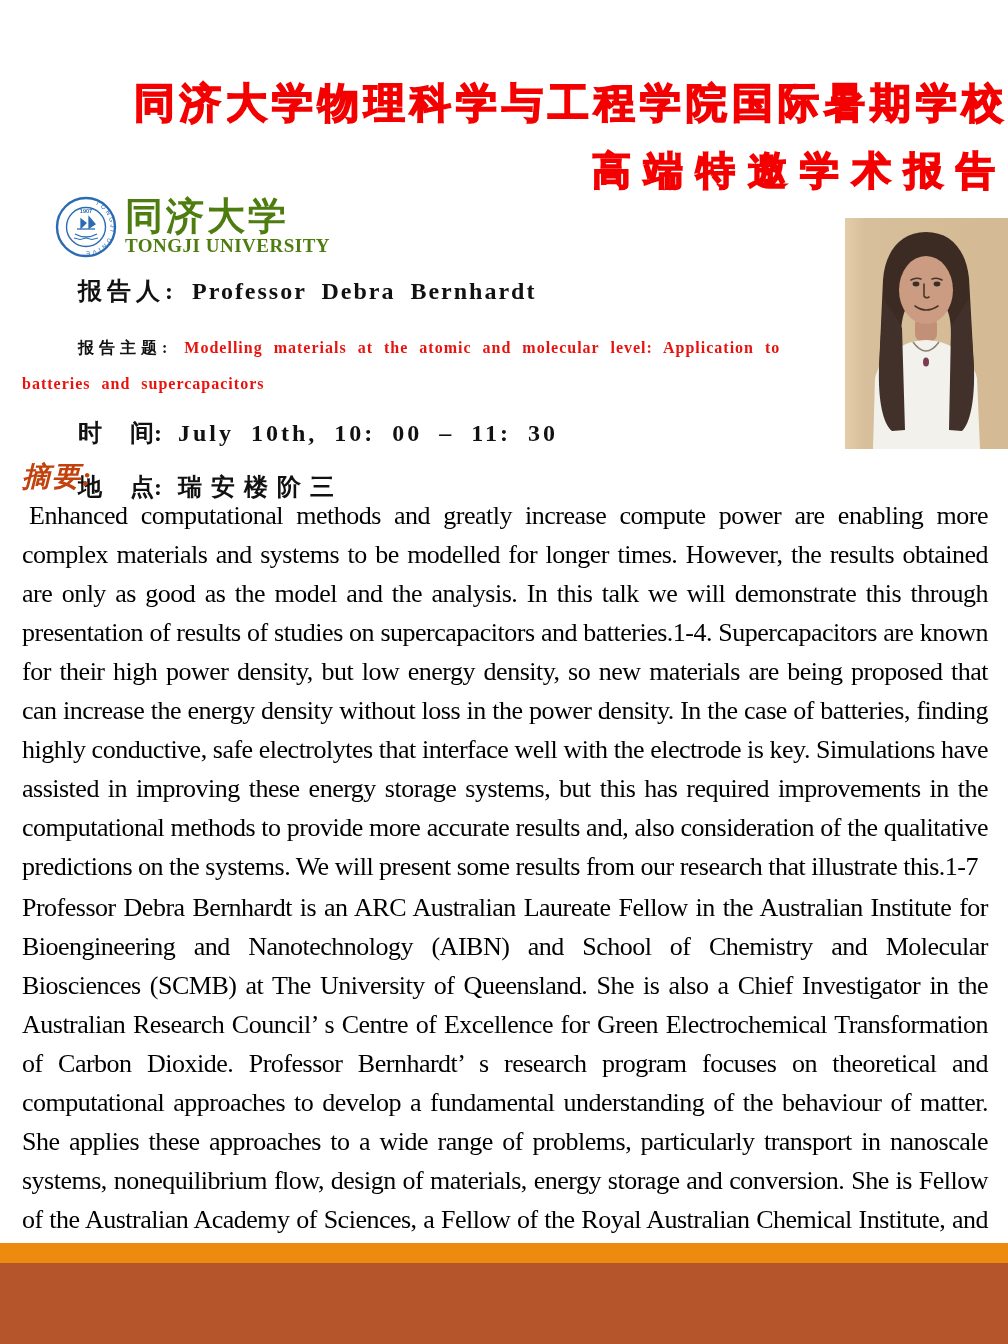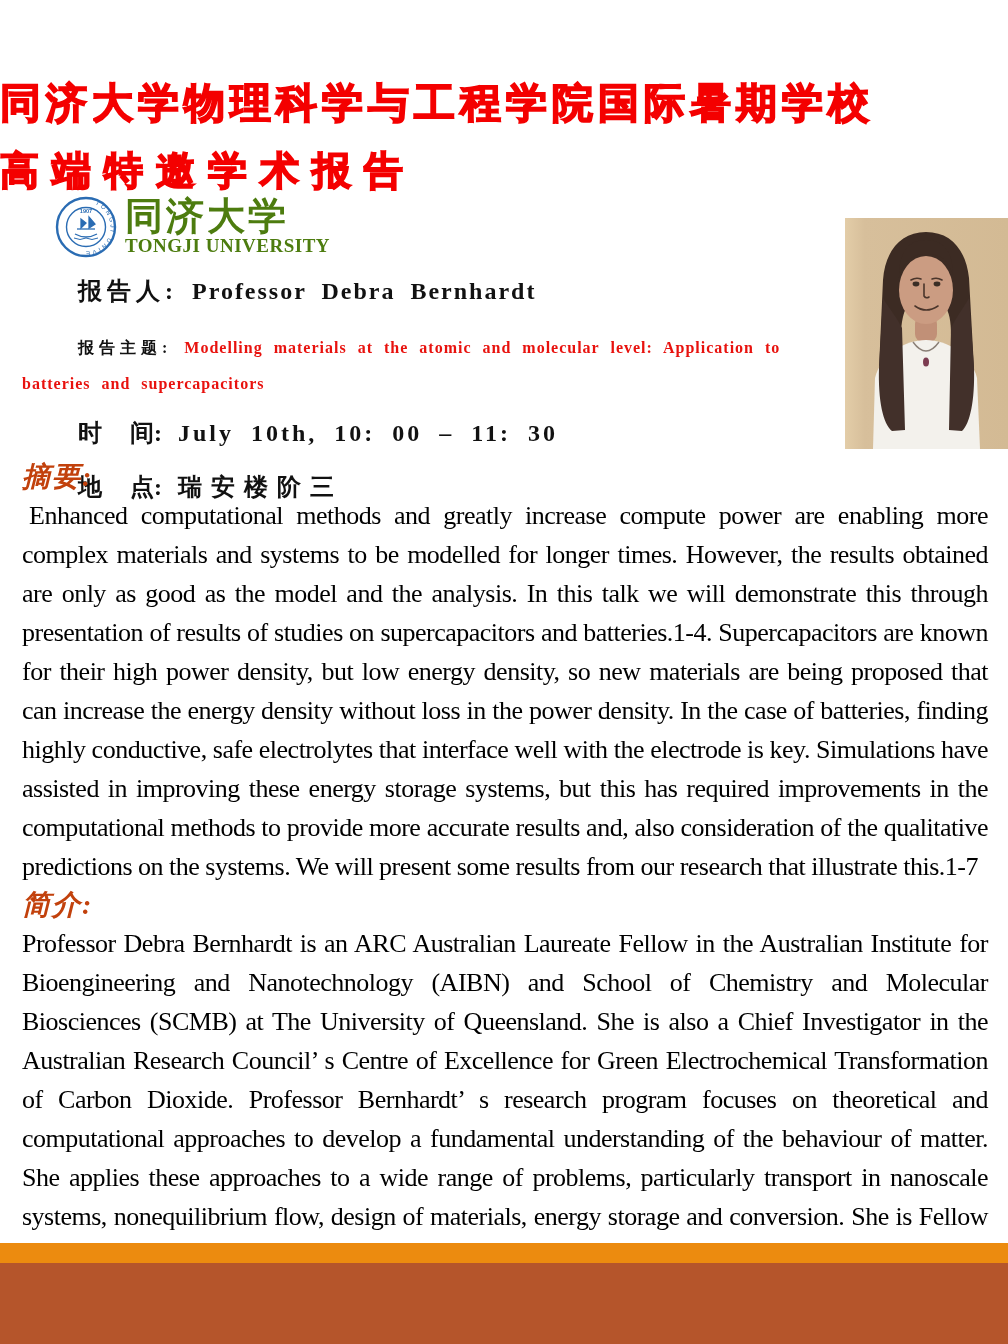--- a/index.html
+++ b/index.html
@@ -2,21 +2,21 @@
 <html><head>
 <meta charset="utf-8">
 <style>
   html,body { margin:0; padding:0; background:#fff; }
   .page {
     position:relative; width:1008px; height:1344px; background:#ffffff;
     overflow:hidden; font-family:"Liberation Serif", serif;
   }
 
   
-  .title-block { position:absolute; top:76px; left:0; right:0; text-align:left;
+  .title-block { position:absolute; top:76px; left:0; right:0; text-align:right;
     color:#f40000; font-family:"Liberation Sans", sans-serif; font-weight:900; }
   .title-line1 { font-size:41px; letter-spacing:5px; -webkit-text-stroke:1.6px #f40000; }
   .title-line2 { font-size:39px; letter-spacing:13px; margin-top:13px; -webkit-text-stroke:1.6px #f40000; }
 
   
   .logo-row { position:absolute; top:196px; left:55px; display:flex; align-items:flex-start; }
   .seal { width:62px; height:62px; flex:0 0 auto; }
   .logo-text { margin-left:8px; color:#4d7c0f; }
   .logo-cn { font-size:38px; font-weight:bold; letter-spacing:3px; line-height:40px;
     font-family:"Liberation Serif", serif; }
@@ -143,20 +143,19 @@
       <ellipse cx="81" cy="144" rx="3" ry="4.5" fill="#7b3b50"></ellipse>
 
       <path fill="#42302a" d="M38 80 L34 150 C33 182 38 206 47 213 L60 212 L57 110 C50 96 42 88 38 80 Z"></path>
       <path fill="#42302a" d="M124 80 L129 150 C130 182 125 206 117 213 L104 212 L106 110 C113 96 120 88 124 80 Z"></path>
     </svg>
   </div>
 
   <div class="main">
     <div class="section-heading">摘要:</div>
     <p class="body-text abstract-text">Enhanced computational methods and greatly increase compute power are enabling more complex materials and systems to be modelled for longer times.  However, the results obtained are only as good as the model and the analysis.  In this talk we will demonstrate this through presentation of results of studies on supercapacitors and batteries.1-4. Supercapacitors are known for their high power density, but low energy density, so new materials are being proposed that can increase the energy density without loss in the power density.  In the case of batteries, finding highly conductive, safe electrolytes that interface well with the electrode is key.  Simulations have assisted in improving these energy storage systems, but this has required improvements in the computational methods to provide more accurate results and, also consideration of the qualitative predictions on the systems. We will present some results from our research that illustrate this.1-7</p>
-    <div class="section-heading bio-heading">简介:</div>
     <p class="body-text">Professor Debra Bernhardt is an ARC Australian Laureate Fellow in the Australian Institute for Bioengineering and Nanotechnology (AIBN) and School of Chemistry and Molecular Biosciences (SCMB) at The University of Queensland. She is also a Chief Investigator in the Australian Research Council’ s Centre of Excellence for Green Electrochemical Transformation of Carbon Dioxide.  Professor Bernhardt’ s research program focuses on theoretical and computational approaches to develop a fundamental understanding of the behaviour of matter. She applies these approaches to a wide range of problems, particularly transport in nanoscale systems, nonequilibrium flow, design of materials, energy storage and conversion. She is Fellow of the Australian Academy of Sciences, a Fellow of the Royal Australian Chemical Institute, and was awarded the Royal Australian Chemical Institute’ s Margaret Sheil Award for Leadership in 2023. Debra publishes as Debra J. Searles</p>
   </div>
 
   <div class="footer-orange"></div>
   <div class="footer-rust"></div>
 
 </div>
 
 </body></html>

